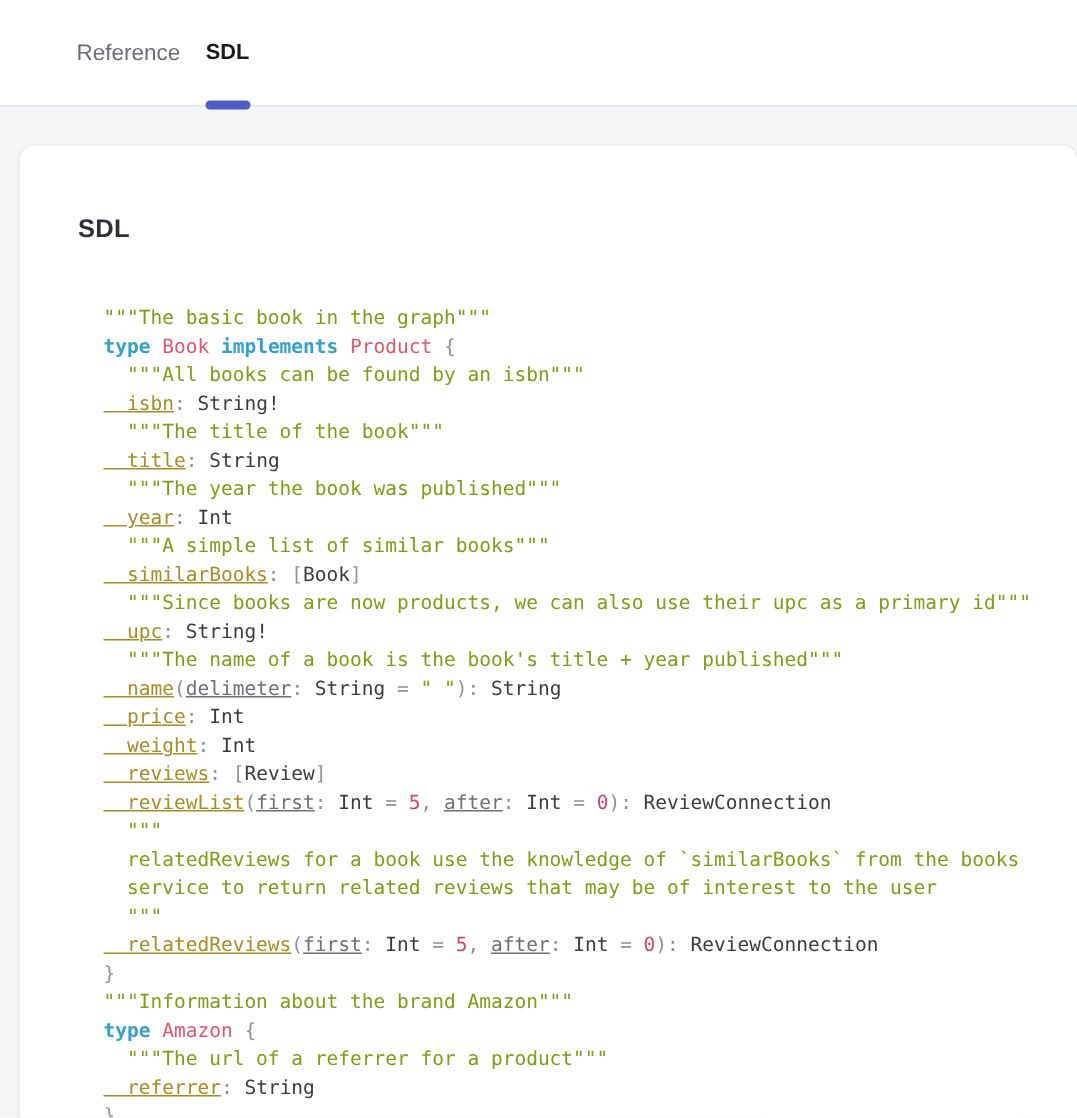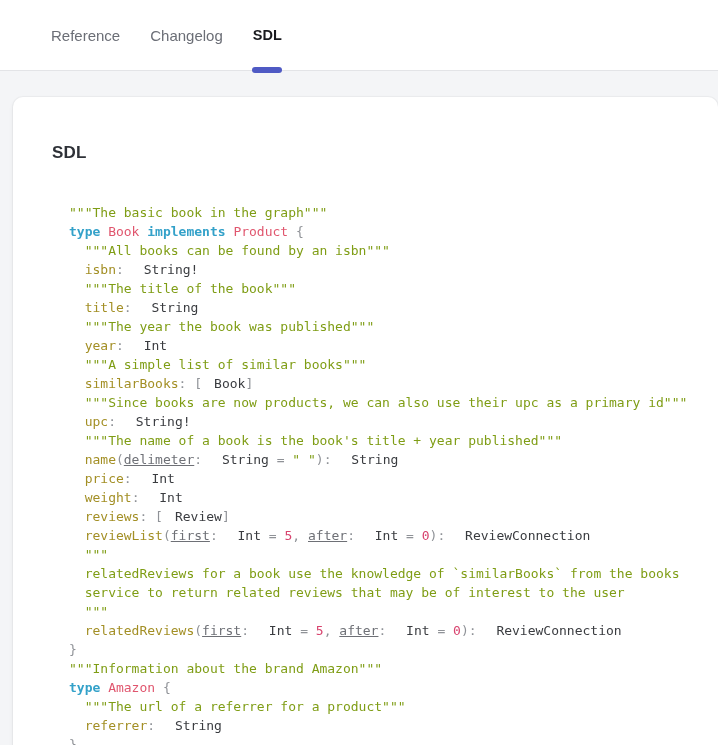--- a/index.html
+++ b/index.html
@@ -27,21 +27,21 @@
   .header{
     height:71px;background:#ffffff;border-bottom:1px solid #e3e4e7;
     display:flex;align-items:center;padding:0 0 0 16px;
   }
   .title{
     margin:0;font-size:30px;font-weight:700;color:#1c1d21;
     letter-spacing:0.2px;
   }
   .tabs{
     display:flex;align-items:center;height:100%;
-    margin-left:31px;gap:22px;
+    margin-left:31px;gap:9px;
   }
   .tab{
     position:relative;height:100%;display:flex;align-items:center;
     padding:0 4px;font-size:15px;color:var(--c-tab-inactive);cursor:pointer;
   }
   .tab.active{font-weight:700;color:var(--c-tab-active);font-size:14.5px;}
   .tab-underline{
     position:absolute;bottom:-3px;left:50%;transform:translateX(-50%);
     width:30px;height:6px;border-radius:3px;background:var(--c-accent);
   }
@@ -61,37 +61,34 @@
   pre.code{
     margin:41px 0 0 0;padding:0 0 0 17px;
     font-family:"DejaVu Sans Mono","Liberation Mono",monospace;
     font-size:13px;line-height:19px;
     white-space:pre;overflow:hidden;
   }
   .code-line{height:19px;}
   .tok-d{color:var(--c-doc);}
   .tok-k{color:var(--c-keyword);font-weight:bold;}
   .tok-t{color:var(--c-typename);}
-  .tok-f{color:var(--c-field);}
+  .tok-f{color:var(--c-field);text-decoration:underline;}
   .tok-a{color:var(--c-arg);text-decoration:underline;}
-  .tok-r{color:var(--c-typeref);margin-left:12px;}
+  .tok-r{color:var(--c-typeref);}
   .tok-p{color:var(--c-punct);}
   .tok-n{color:var(--c-number);}
   .tok-s{color:var(--c-doc);}
 </style>
 </head>
 <body>
 
 <div class="header">
   <nav class="tabs">
     <div class="tab">
       <span>Reference</span>
-    </div>
-    <div class="tab">
-      <span>Changelog</span>
     </div>
     <div class="tab active">
       <span>SDL</span>
       <span class="tab-underline"></span>
     </div>
   </nav>
 </div>
 
 <div class="content">
   <div class="card">

